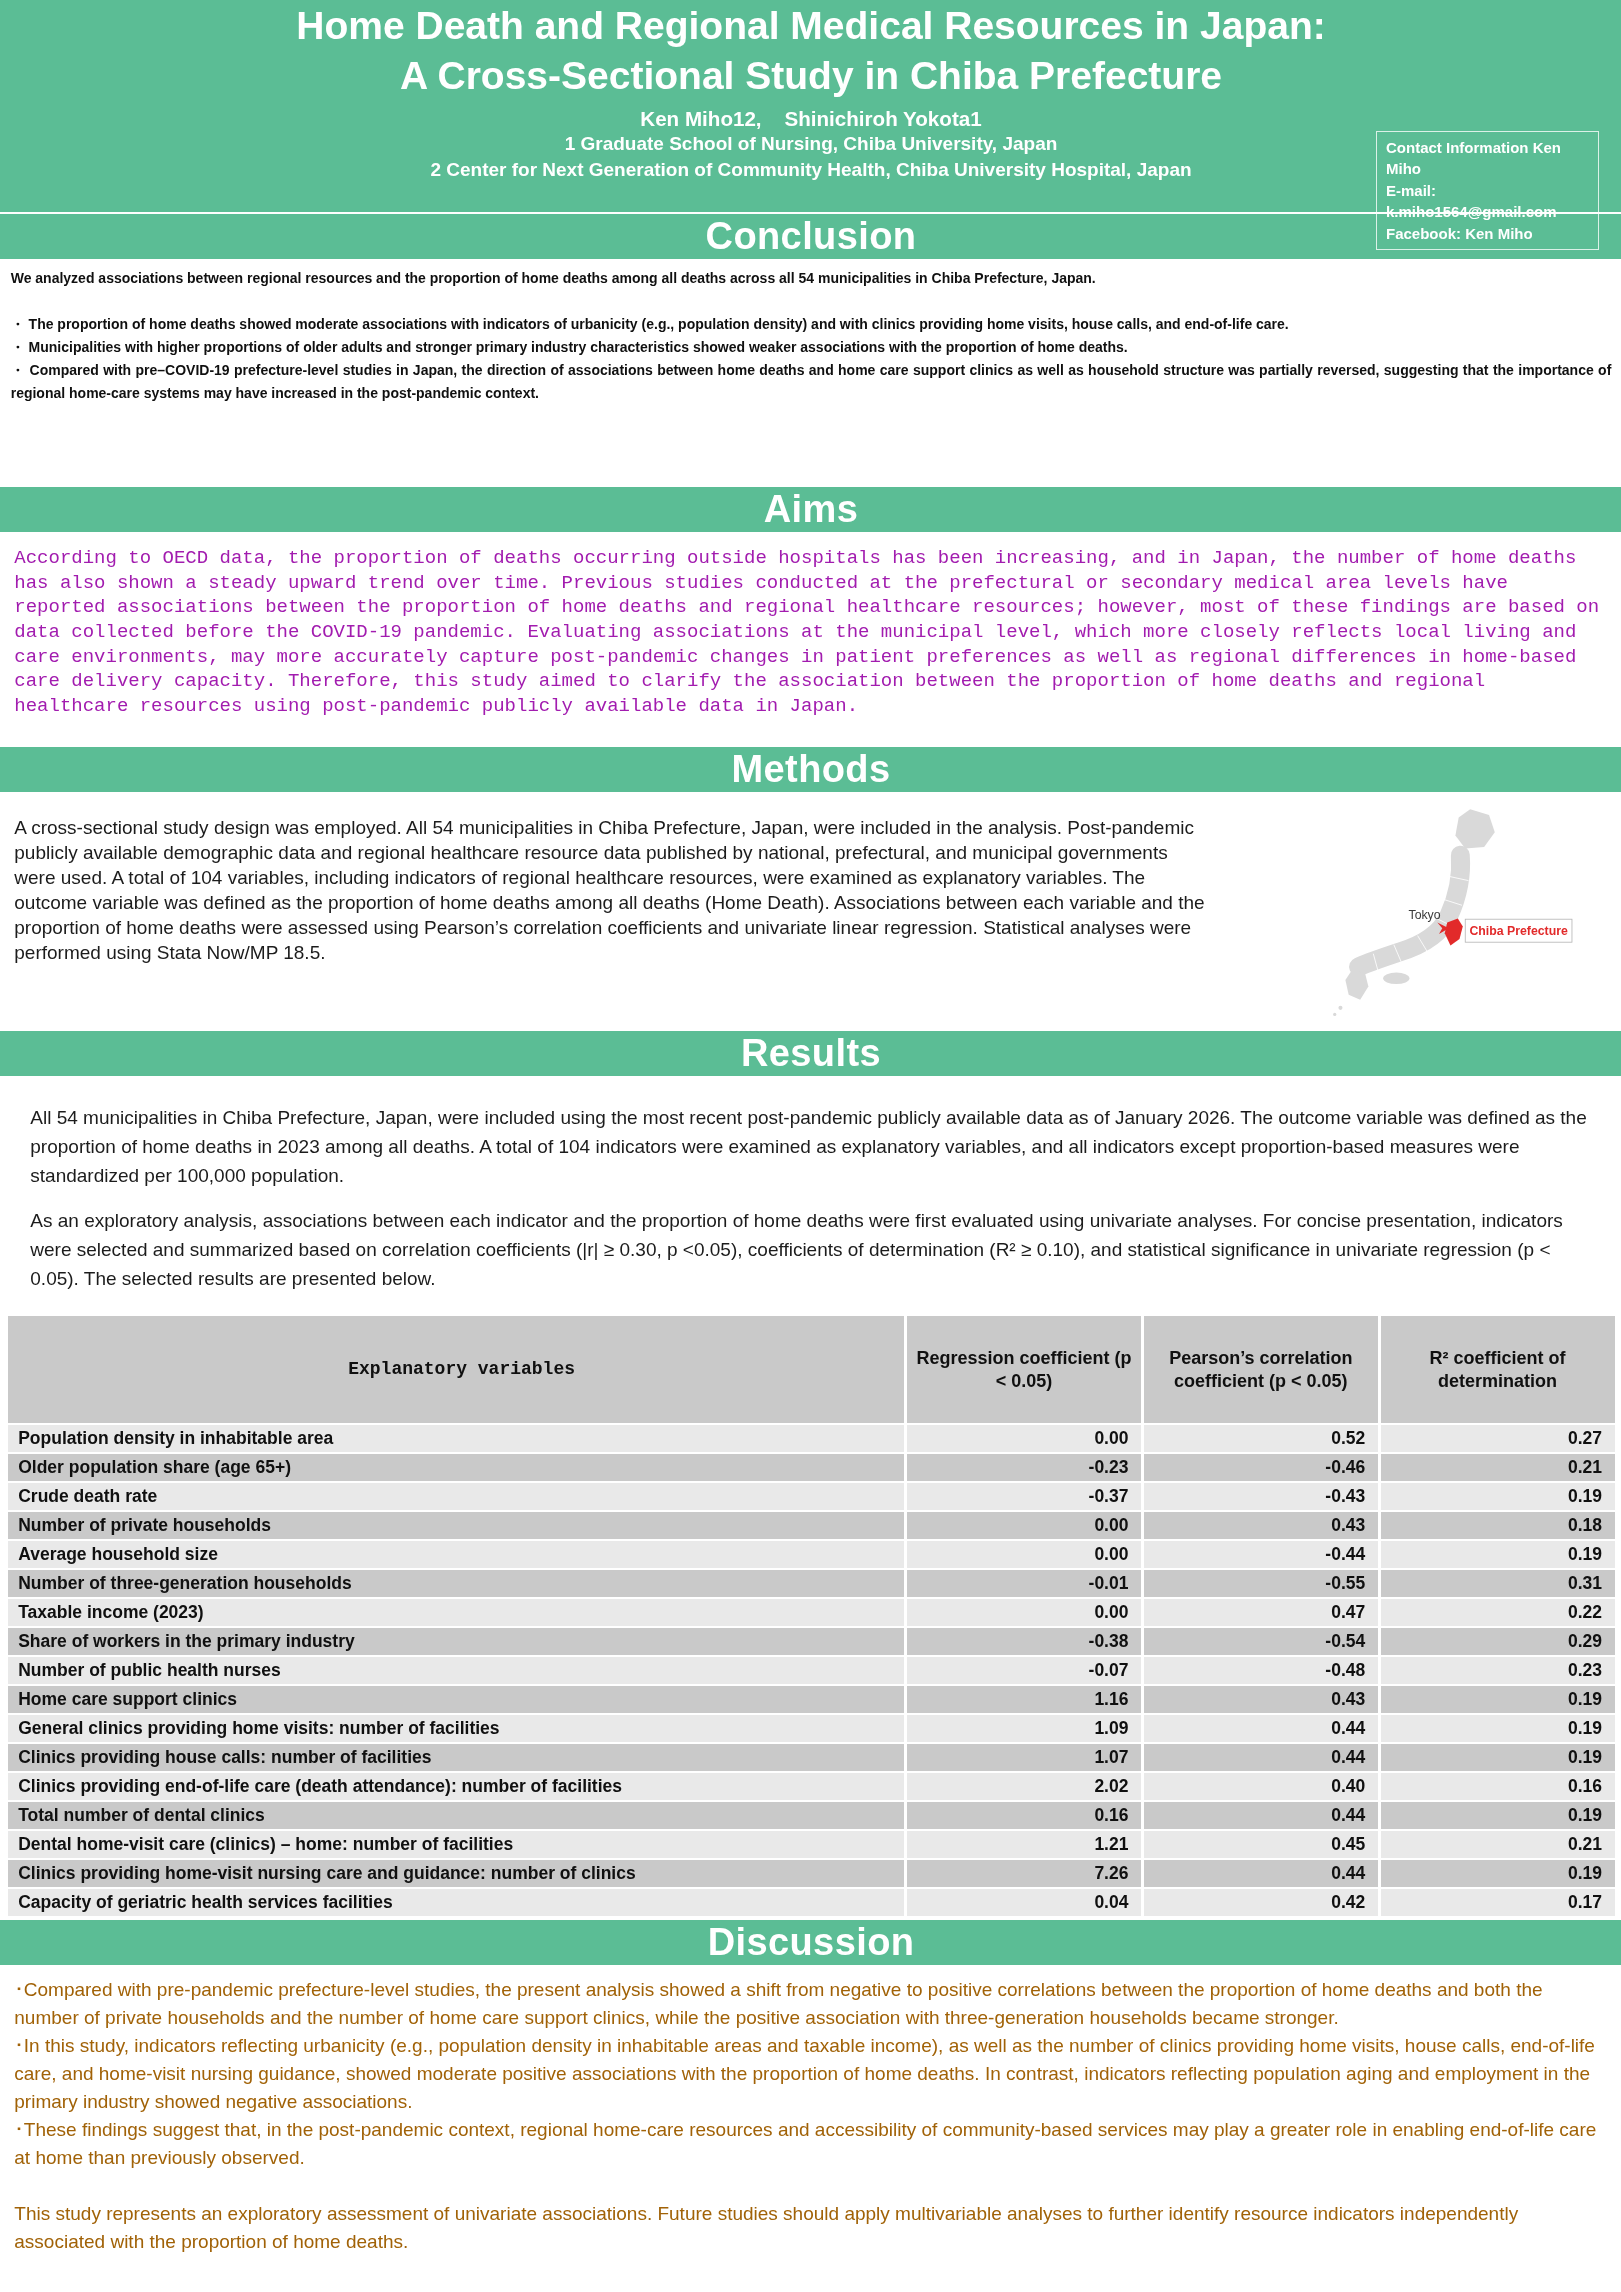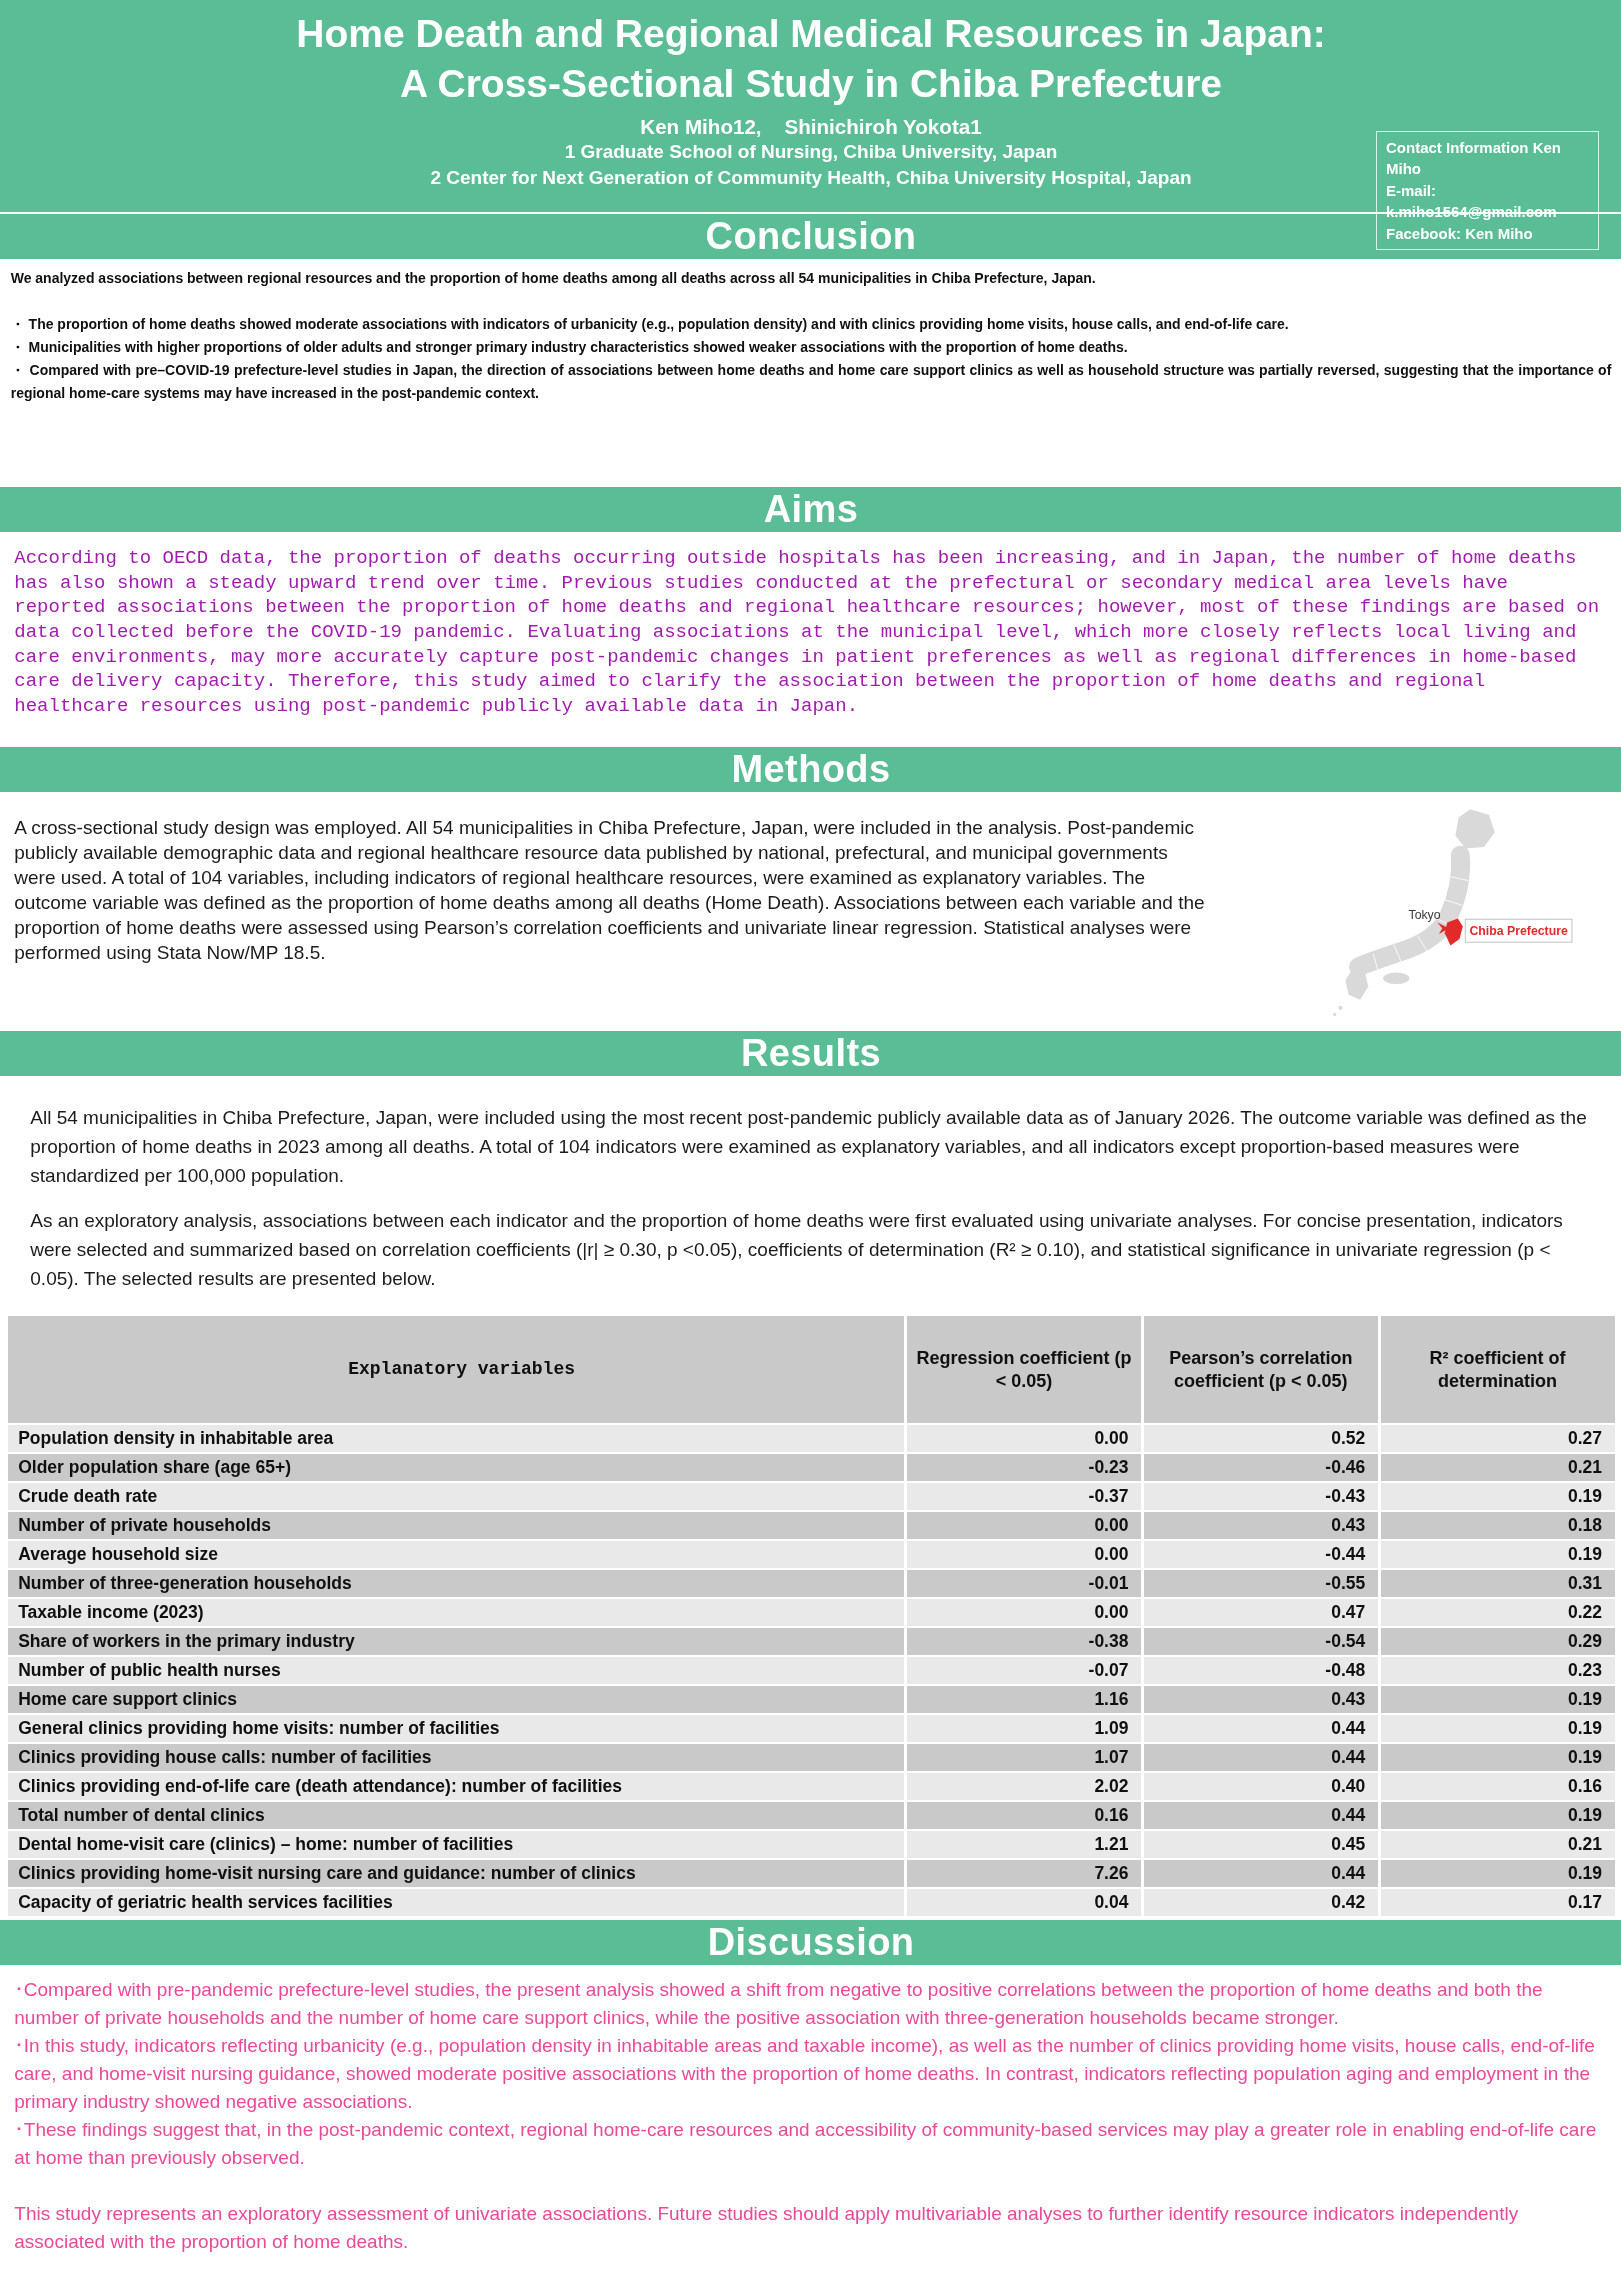--- a/index.html
+++ b/index.html
@@ -11,21 +11,21 @@
   }
   *{box-sizing:border-box;}
   html,body{margin:0;padding:0;background:#ffffff;}
   .poster{
     position:relative;width:1622px;height:2293px;overflow:hidden;
     background:#ffffff;font-family:"Liberation Sans",sans-serif;color:var(--ink);
   }
   
   .poster-header{height:212px;background:var(--green);color:#fff;text-align:center;position:relative;}
   .title-line{font-size:39px;font-weight:bold;line-height:50px;}
-  .title-wrap{padding-top:9px;}
+  .title-wrap{padding-top:1px;}
   .authors{font-size:20.6px;font-weight:bold;margin-top:5.4px;white-space:pre;line-height:25px;}
   .affil{font-size:19px;font-weight:bold;line-height:26px;}
   .contact-box{
     position:absolute;right:23px;top:131px;width:223px;text-align:left;
     border:0.9px solid rgba(255,255,255,.78);padding:4.5px 9px;
     font-size:15px;font-weight:bold;line-height:21.5px;
   }
   
   .section-bar{height:47px;background:var(--green);border-top:2.7px solid #fff;
     display:flex;align-items:center;justify-content:center;}
@@ -51,21 +51,21 @@
   .results-table th{background:var(--row-dark);color:#101010;font-weight:bold;font-size:18px;
     height:107px;vertical-align:middle;line-height:23px;}
   .results-table th.var-col{text-align:center;padding-left:12.5px;width:56%;font-family:Liberation Mono, monospace;}
   .results-table th.num-col{text-align:center;width:14.6%;padding:0 9px;}
   .results-table td{background:var(--row-dark);color:#101010;font-weight:bold;font-size:17.5px;
     height:27px;padding:0;white-space:nowrap;}
   .results-table tbody tr:nth-child(odd) td{background:var(--row-light);}
   .results-table td:first-child{text-align:left;padding-left:10.7px;}
   .results-table td.num{text-align:right;padding-right:12.5px;}
   
-  .discussion-content{min-height:313px;padding:10.7px 14.3px 0;font-size:19px;line-height:28px;color:#ec4899;}
+  .discussion-content{min-height:313px;padding:10.7px 14.3px 0;font-size:19px;line-height:28px;color:#a16207;}
   .discussion-content p{margin:0;}
   .discussion-content p.final{margin-top:28px;}
   
   .map-svg text{font-family:"Liberation Sans",sans-serif;}
 </style>
 </head>
 <body>
 
 <div class="poster">
 

